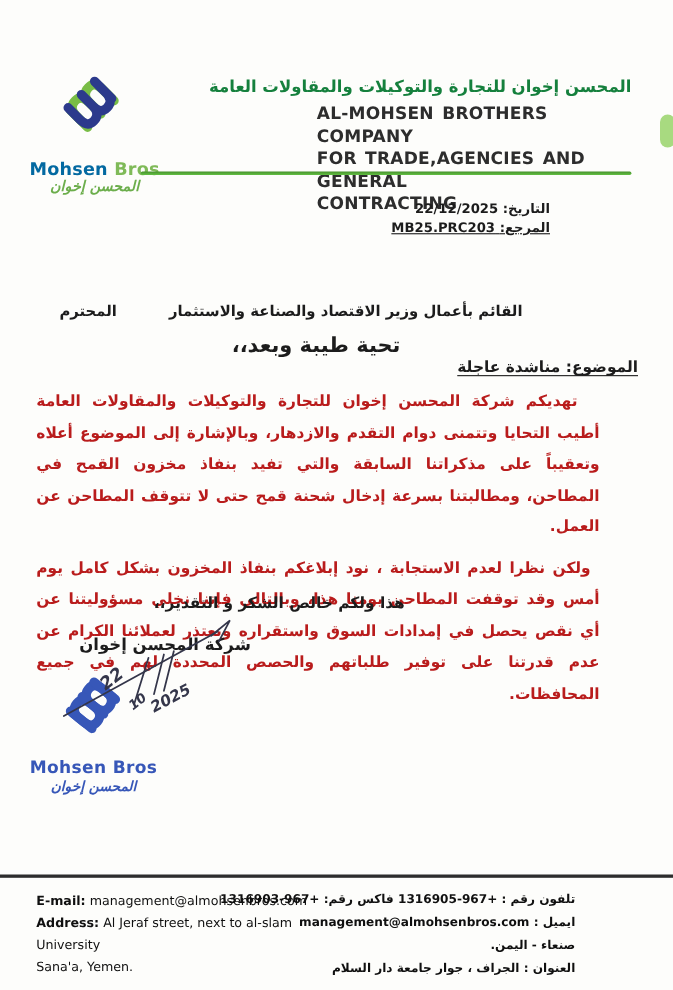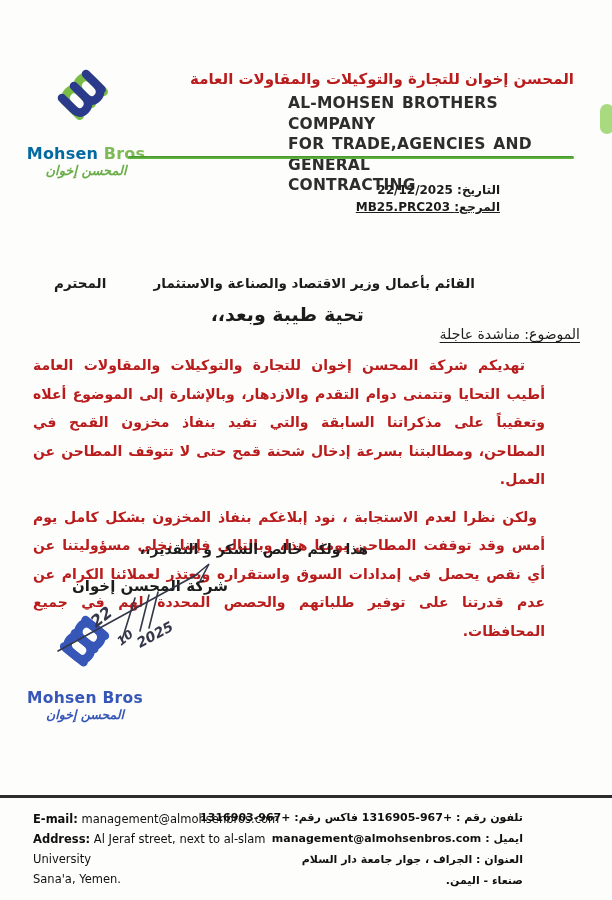--- a/index.html
+++ b/index.html
@@ -10,36 +10,36 @@
     font-family:"DejaVu Sans", sans-serif; color:#1c1c1c;
   }
   
   .logo-top { position:absolute; left:26px; top:56px; width:120px; text-align:center; }
   .logo-mark { display:block; margin:0 auto; }
   .brand-line { font-size:16px; font-weight:700; letter-spacing:0.2px; margin-top:2px; white-space:nowrap; }
   .brand-mohsen { color:#0369a1; }
   .brand-bros { color:#7fba58; }
   .brand-ar { font-size:13px; font-style:italic; font-weight:700; color:#6cae4c; margin-top:0px; }
   .title-block { position:absolute; left:288px; top:70px; width:286px; }
-  .title-ar { font-size:15px; font-weight:700; color:#b91c1c; text-align:center; white-space:nowrap; direction:rtl; }
+  .title-ar { font-size:15px; font-weight:700; color:#15803d; text-align:center; white-space:nowrap; direction:rtl; }
   .title-en { margin-top:5px; font-size:15.5px; font-weight:700; color:#2d2d2d; line-height:20.5px; letter-spacing:0.2px; word-spacing:2px; }
   .green-rule { position:absolute; left:128px; top:156px; width:446px; height:3px; border-radius:2px;
     background:linear-gradient(#46912c,#63bf43); }
   .green-smudge { position:absolute; left:600px; top:104px; width:14px; height:30px; border-radius:7px; background:#a8da80; }
   
   .meta { position:absolute; left:360px; top:183px; width:140px; direction:rtl; text-align:right; font-size:12px; }
   .meta-date { font-weight:600; }
   .meta-ref { font-weight:700; text-decoration:underline; margin-top:3px; }
   
   .rtl { direction:rtl; }
   .addr-name { position:absolute; left:277px; top:241px; width:200px; text-align:right; font-weight:700; font-size:14px; white-space:nowrap; }
   .addr-title { position:absolute; left:165px; top:275px; width:310px; text-align:center; font-weight:700; font-size:13.5px; white-space:nowrap; }
   .honorific { position:absolute; left:54px; top:275px; font-weight:700; font-size:13.5px; }
   .greeting { position:absolute; left:252px; top:303px; width:112px; text-align:center; font-weight:700; font-size:19px; white-space:nowrap; }
-  .subject { position:absolute; right:32px; top:326px; font-weight:400; font-size:14px; text-decoration:underline; text-underline-offset:3px; }
+  .subject { position:absolute; right:32px; top:326px; font-weight:700; font-size:14px; text-decoration:underline; text-underline-offset:3px; }
   
   .body-text { position:absolute; left:33px; top:351px; width:512px; direction:rtl;
     text-align:justify; font-size:14px; font-weight:700; line-height:28.5px; color:#b91c1c; }
   .body-text p.p1 { text-indent:20px; }
   .body-text p.p2 { text-indent:8px; margin-top:9px; }
   .closing { position:absolute; left:172px; top:541px; width:196px; text-align:right; font-weight:700; font-size:14px; white-space:nowrap; }
   
   .sig-company { position:absolute; left:72px; top:577px; font-weight:700; font-size:15px; white-space:nowrap; }
   .sig-scrawl { position:absolute; left:48px; top:556px; z-index:3; }
   .stamp { position:absolute; left:28px; top:600px; width:124px; text-align:center; color:#3757b8; z-index:2; }
@@ -159,17 +159,17 @@
     </div>
     <div>Sana'a, Yemen.</div>
   </div>
 
   <div class="footer-ar">
     <div class="nowrap">تلفون رقم : +967-1316905 فاكس رقم: +967-1316903</div>
     <div class="nowrap">
       <span>ايميل :</span>
       <span>management@almohsenbros.com</span>
     </div>
+    <div>صنعاء - اليمن.</div>
     <div>العنوان : الجراف ، جوار جامعة دار السلام</div>
-    <div>صنعاء - اليمن.</div>
   </div>
 
 </div>
 
 </body></html>

